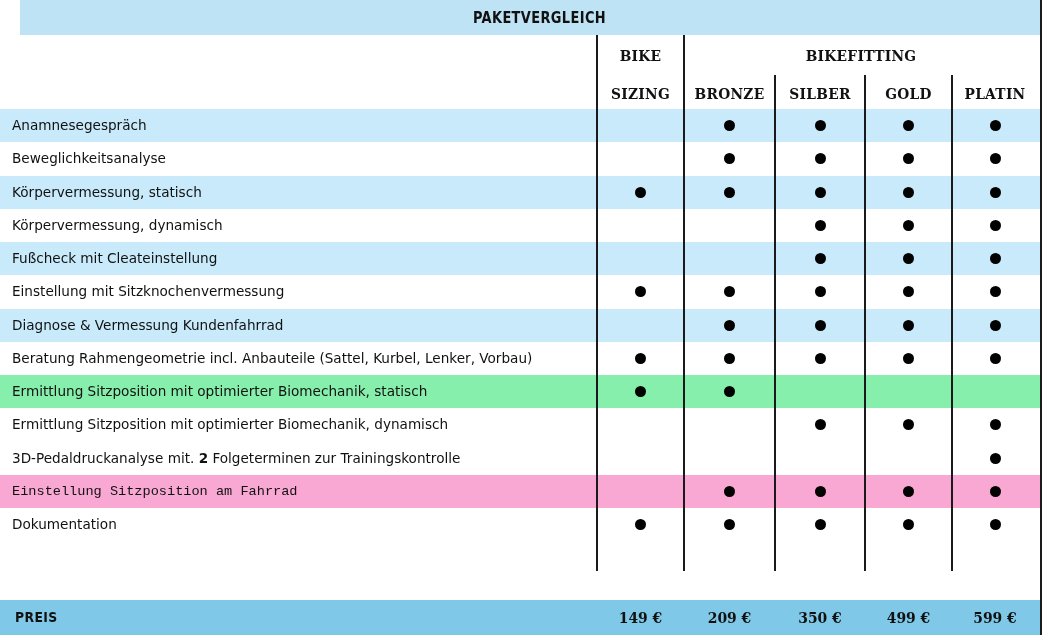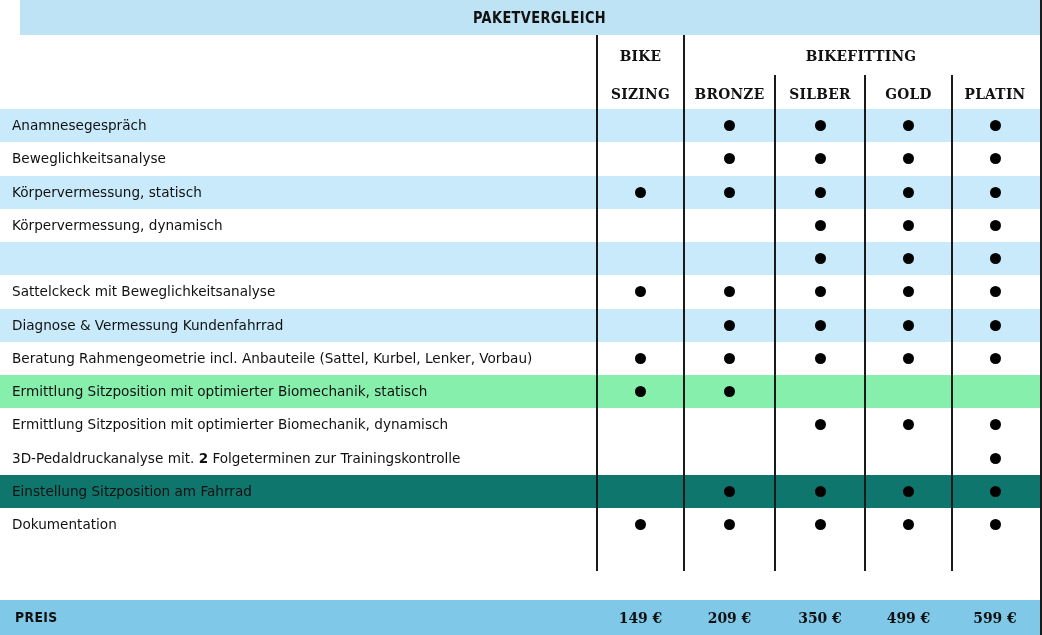--- a/index.html
+++ b/index.html
@@ -262,34 +262,35 @@
             <span class="dot" style="background: rgb(0, 0, 0);"></span>
           </span>
           <span class="cell" style="left: 865px; width: 87px;">
             <span class="dot" style="background: rgb(0, 0, 0);"></span>
           </span>
           <span class="cell" style="left: 952px; width: 86px;">
             <span class="dot" style="background: rgb(0, 0, 0);"></span>
           </span>
         </div>
         <div class="row alt" style="background: rgb(200, 234, 250);">
+          <span class="row-label">Fußcheck mit Cleateinstellung</span>
           <span class="cell" style="left: 597px; width: 87px;"></span>
           <span class="cell" style="left: 684px; width: 91px;"></span>
           <span class="cell" style="left: 775px; width: 90px;">
             <span class="dot" style="background: rgb(0, 0, 0);"></span>
           </span>
           <span class="cell" style="left: 865px; width: 87px;">
             <span class="dot" style="background: rgb(0, 0, 0);"></span>
           </span>
           <span class="cell" style="left: 952px; width: 86px;">
             <span class="dot" style="background: rgb(0, 0, 0);"></span>
           </span>
         </div>
         <div class="row">
-          <span class="row-label">Sattelckeck mit Beweglichkeitsanalyse</span>
+          <span class="row-label">Einstellung mit Sitzknochenvermessung</span>
           <span class="cell" style="left: 597px; width: 87px;">
             <span class="dot" style="background: rgb(0, 0, 0);"></span>
           </span>
           <span class="cell" style="left: 684px; width: 91px;">
             <span class="dot" style="background: rgb(0, 0, 0);"></span>
           </span>
           <span class="cell" style="left: 775px; width: 90px;">
             <span class="dot" style="background: rgb(0, 0, 0);"></span>
           </span>
           <span class="cell" style="left: 865px; width: 87px;">
@@ -362,21 +363,21 @@
         <div class="row">
           <span class="row-label">3D-Pedaldruckanalyse mit. <b>2</b> Folgeterminen zur Trainingskontrolle</span>
           <span class="cell" style="left: 597px; width: 87px;"></span>
           <span class="cell" style="left: 684px; width: 91px;"></span>
           <span class="cell" style="left: 775px; width: 90px;"></span>
           <span class="cell" style="left: 865px; width: 87px;"></span>
           <span class="cell" style="left: 952px; width: 86px;">
             <span class="dot" style="background: rgb(0, 0, 0);"></span>
           </span>
         </div>
-        <div class="row alt" style="background: #0f766e;">
+        <div class="row alt" style="background: #f9a8d4; font-family: Liberation Mono, monospace;">
           <span class="row-label">Einstellung Sitzposition am Fahrrad</span>
           <span class="cell" style="left: 597px; width: 87px;"></span>
           <span class="cell" style="left: 684px; width: 91px;">
             <span class="dot" style="background: rgb(0, 0, 0);"></span>
           </span>
           <span class="cell" style="left: 775px; width: 90px;">
             <span class="dot" style="background: rgb(0, 0, 0);"></span>
           </span>
           <span class="cell" style="left: 865px; width: 87px;">
             <span class="dot" style="background: rgb(0, 0, 0);"></span>

